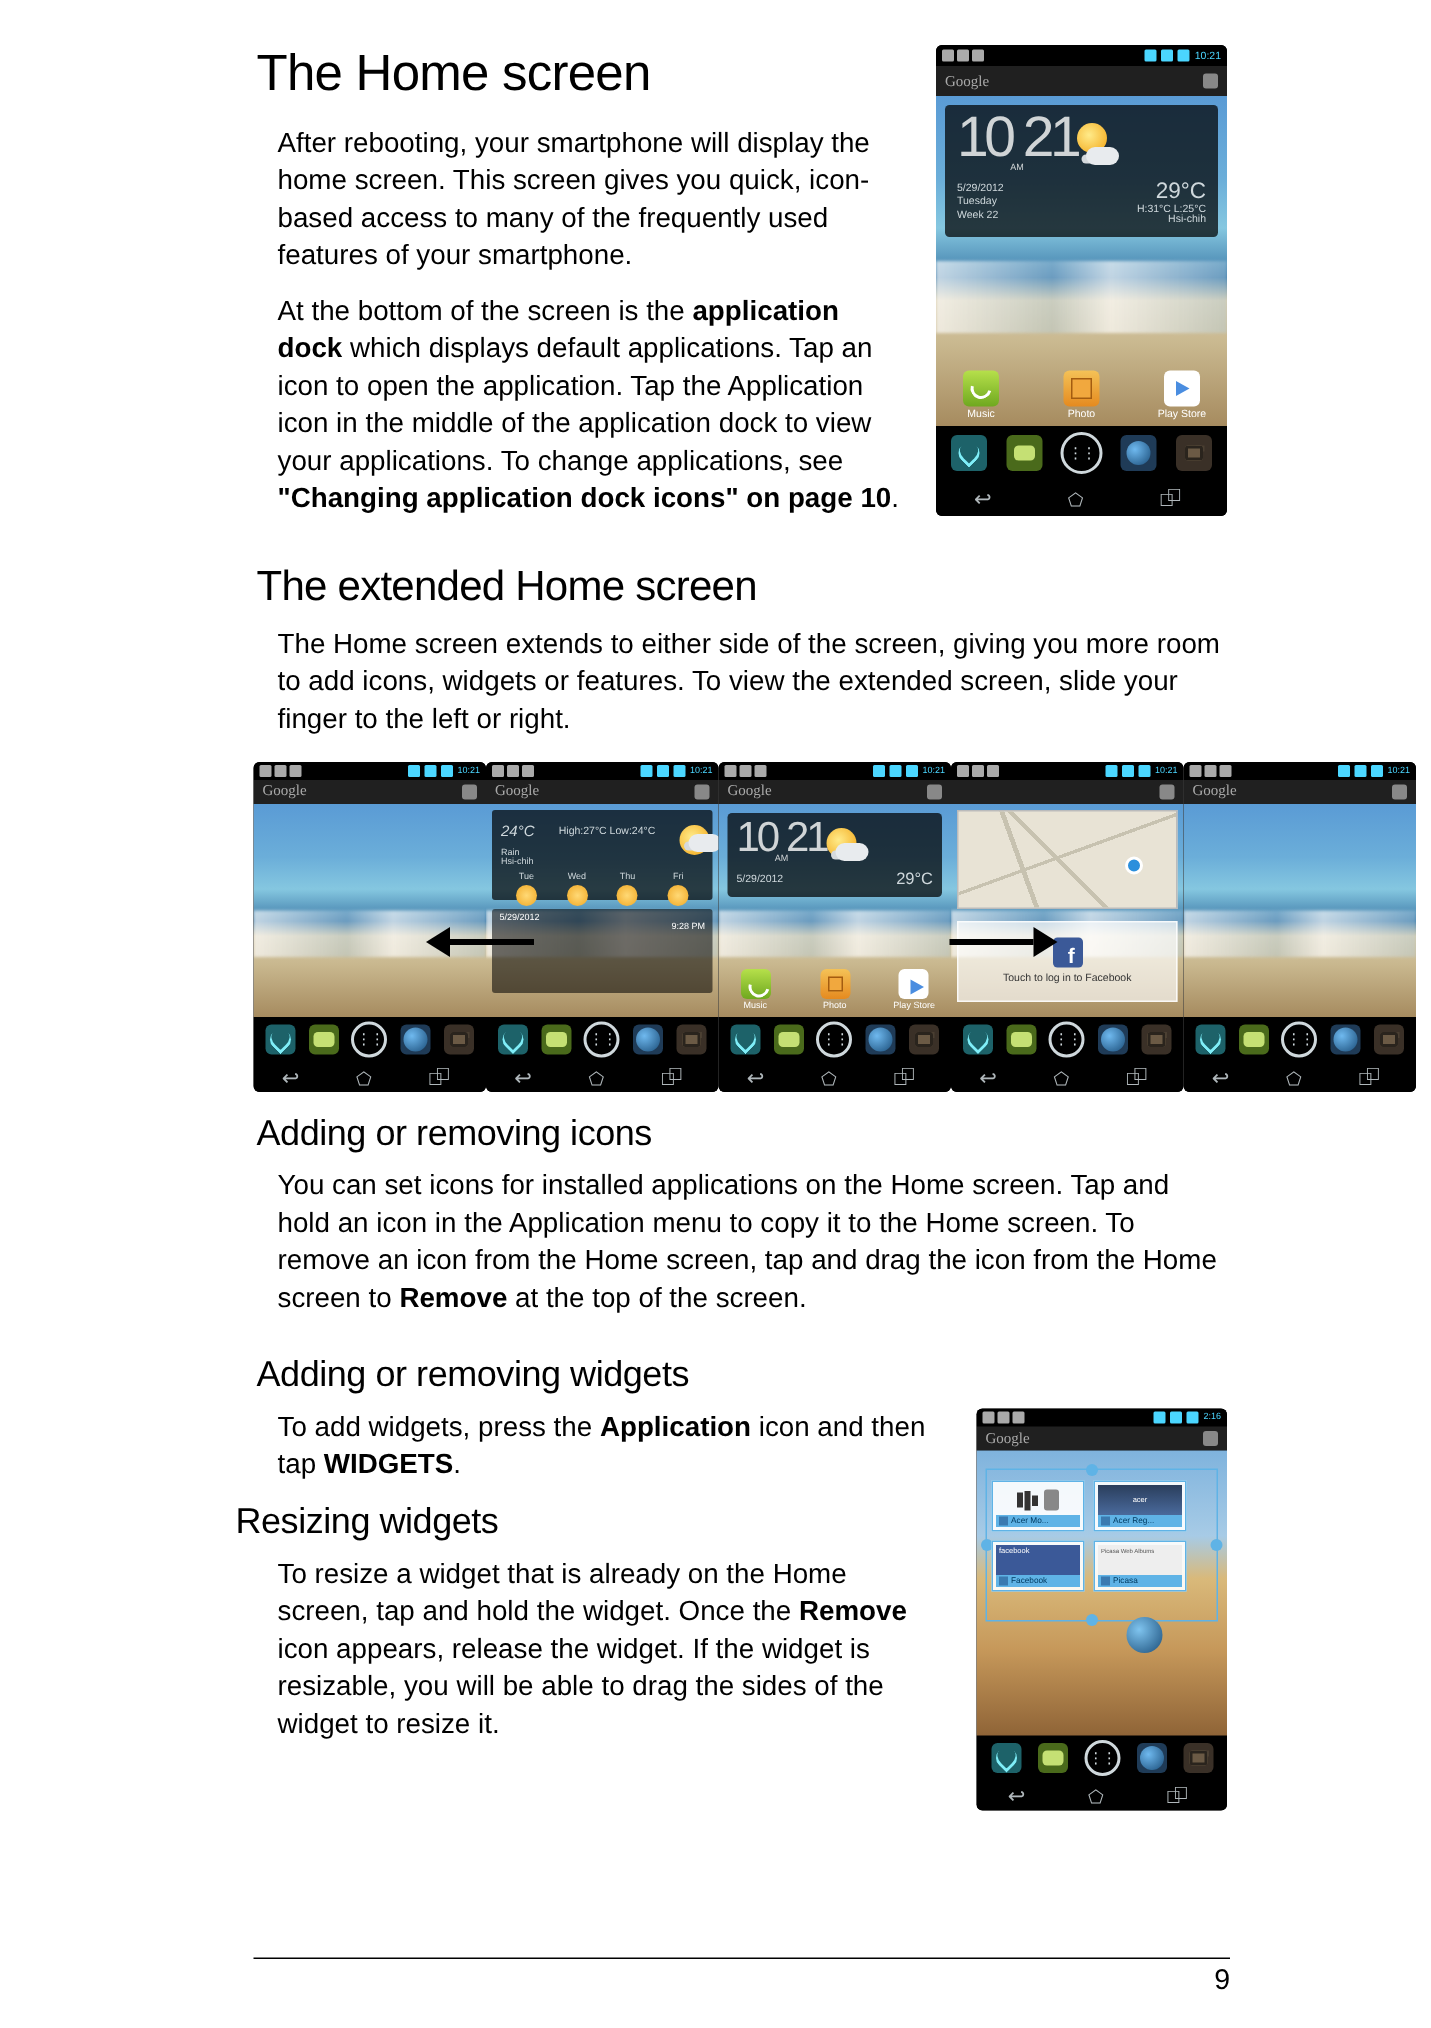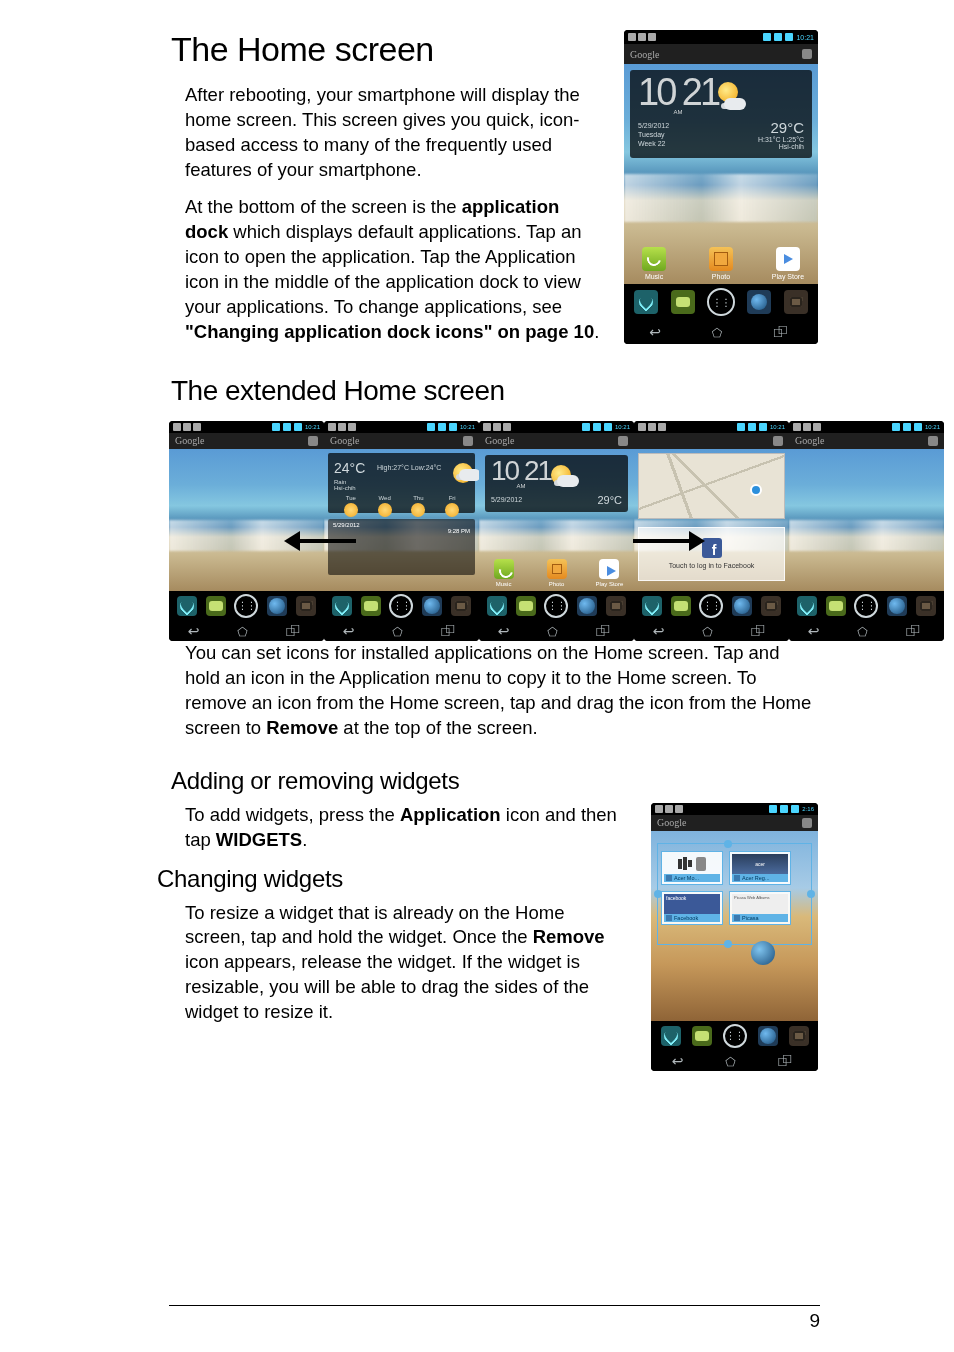--- a/index.html
+++ b/index.html
@@ -181,21 +181,21 @@
   .nav.recent::after{content:"☐";font-size:11px;position:relative;left:-5px;top:-3px;}
 
   
   .gallery .dockrow{height:30px;}
   .gallery .dock{width:20px;height:20px;}
   .gallery .navbar{height:20px;}
   .gallery .statusbar{height:12px;font-size:6px;}
   .gallery .searchbar{height:16px;font-size:8px;}
 
   .wxwidget{position:absolute;top:4px;left:4px;right:4px;height:60px;background:rgba(0,0,0,0.7);border-radius:2px;padding:4px 6px;box-sizing:border-box;font-size:7px;color:#cfd8dc;}
-  .wxwidget .t{font-size:14px;} 
+  .wxwidget .t{font-size:10px;font-style:italic;} 
   .wxwidget .row{display:flex;justify-content:space-between;align-items:center;}
   .wxwidget .days{display:flex;justify-content:space-between;margin-top:4px;font-size:6px;}
   .wxwidget .day{flex:1;text-align:center;}
   .wxwidget .wic{width:14px;height:14px;margin:2px auto;border-radius:50%;background:radial-gradient(#ffd976,#f0a722);}
 
   .clockwidget.sm{padding:4px 6px 6px 6px;}
   .clockwidget.sm .cw-time{font-size:28px;letter-spacing:-2px;}
   .clockwidget.sm .cw-temp{font-size:11px;}
 
   .mapwidget{position:absolute;top:4px;left:4px;right:4px;height:64px;background:#e8e3d5;border:1px solid #bbb;}
@@ -307,20 +307,21 @@
       </div>
       <div class="navbar">
         <span class="nav back"></span>
         <span class="nav home"></span>
         <span class="nav recent"></span>
       </div>
     </div>
   </div>
 
   <h2>The extended Home screen</h2>
+  <p class="indent">The Home screen extends to either side of the screen, giving you more room to add icons, widgets or features. To view the extended screen, slide your finger to the left or right.</p>
 
   <div class="phone-gallery gallery">
     <span class="arrow left"></span>
     <span class="arrow right"></span>
 
     <div class="phone phone-small">
       <div class="statusbar">
           <div class="left">
             <span class="sicon"></span>
             <span class="sicon"></span>
@@ -534,32 +535,33 @@
           <div class="dock cam"></div>
         </div>
       <div class="navbar">
           <span class="nav back"></span>
           <span class="nav home"></span>
           <span class="nav recent"></span>
         </div>
     </div>
   </div>
 
+  <h3>Adding or removing icons</h3>
   <p class="indent">
     <span>You can set icons for installed applications on the Home screen. Tap and hold an icon in the Application menu to copy it to the Home screen. To remove an icon from the Home screen, tap and drag the icon from the Home screen to </span><b>Remove</b><span> at the top of the screen.</span>
   </p>
 
   <h3>Adding or removing widgets</h3>
 
   <div class="row-widgets">
     <div class="textcol">
       <p class="indent">
         <span>To add widgets, press the </span><b>Application</b><span> icon and then tap </span><b>WIDGETS</b><span>.</span>
       </p>
-      <h3 style="margin-left:-14px;margin-top:6px">Changing widgets</h3>
+      <h3 style="margin-left:-14px;margin-top:6px">Resizing widgets</h3>
       <p class="indent">
         <span>To resize a widget that is already on the Home screen, tap and hold the widget. Once the </span><b>Remove</b><span> icon appears, release the widget. If the widget is resizable, you will be able to drag the sides of the widget to resize it.</span>
       </p>
     </div>
 
     <div class="phone phone-mid gallery">
       <div class="statusbar">
           <div class="left">
             <span class="sicon"></span>
             <span class="sicon"></span>

